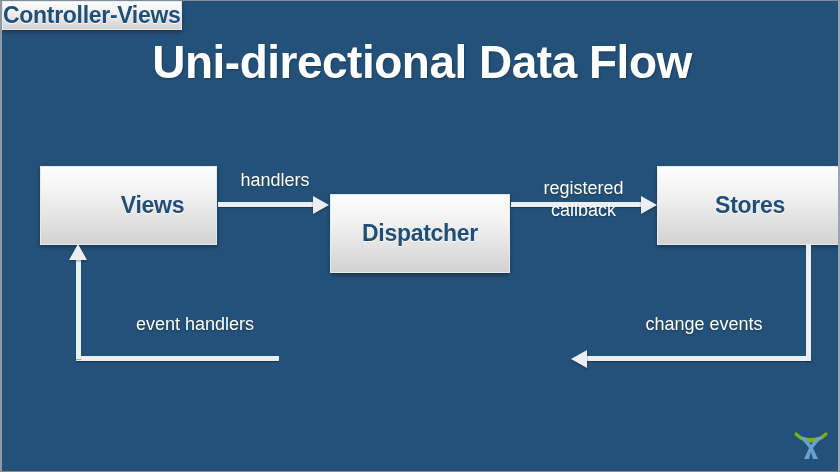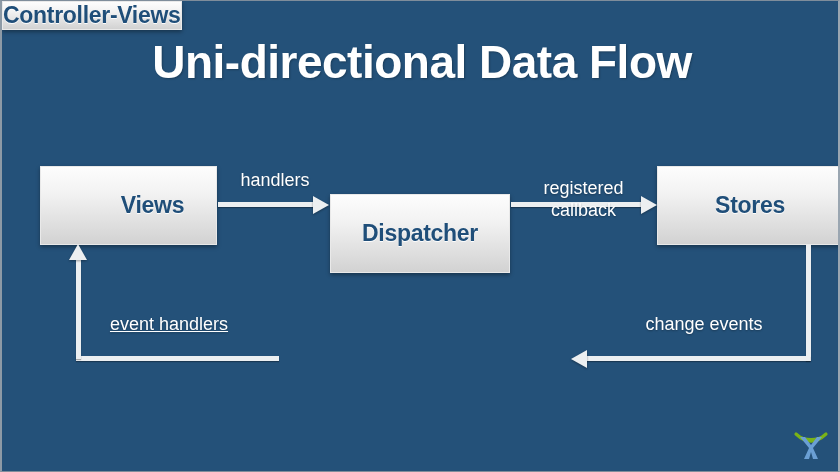--- a/index.html
+++ b/index.html
@@ -92,21 +92,21 @@
     position: absolute;
     color: #ffffff;
     font-size: 18px;
     line-height: 22px;
     white-space: pre-line;
     text-align: center;
     text-shadow: 0 1px 2px rgba(0,0,0,0.3);
   }
   #label-actions    { left: 218px; top: 168px; width: 110px; }
   #label-registered { left: 508px; top: 136px; width: 147px; margin-top: 40px; }
-  #label-event      { left: 82px;  top: 312px; width: 170px; text-align: center; text-decoration: underline; }
+  #label-event      { left: 82px;  top: 312px; width: 170px; text-align: right; }
   #label-change     { left: 612px; top: 312px; width: 180px; text-align: center; }
 
   
   #logo {
     position: absolute;
     left: 789px;
     top: 424px;
     width: 40px;
     height: 40px;
   }

